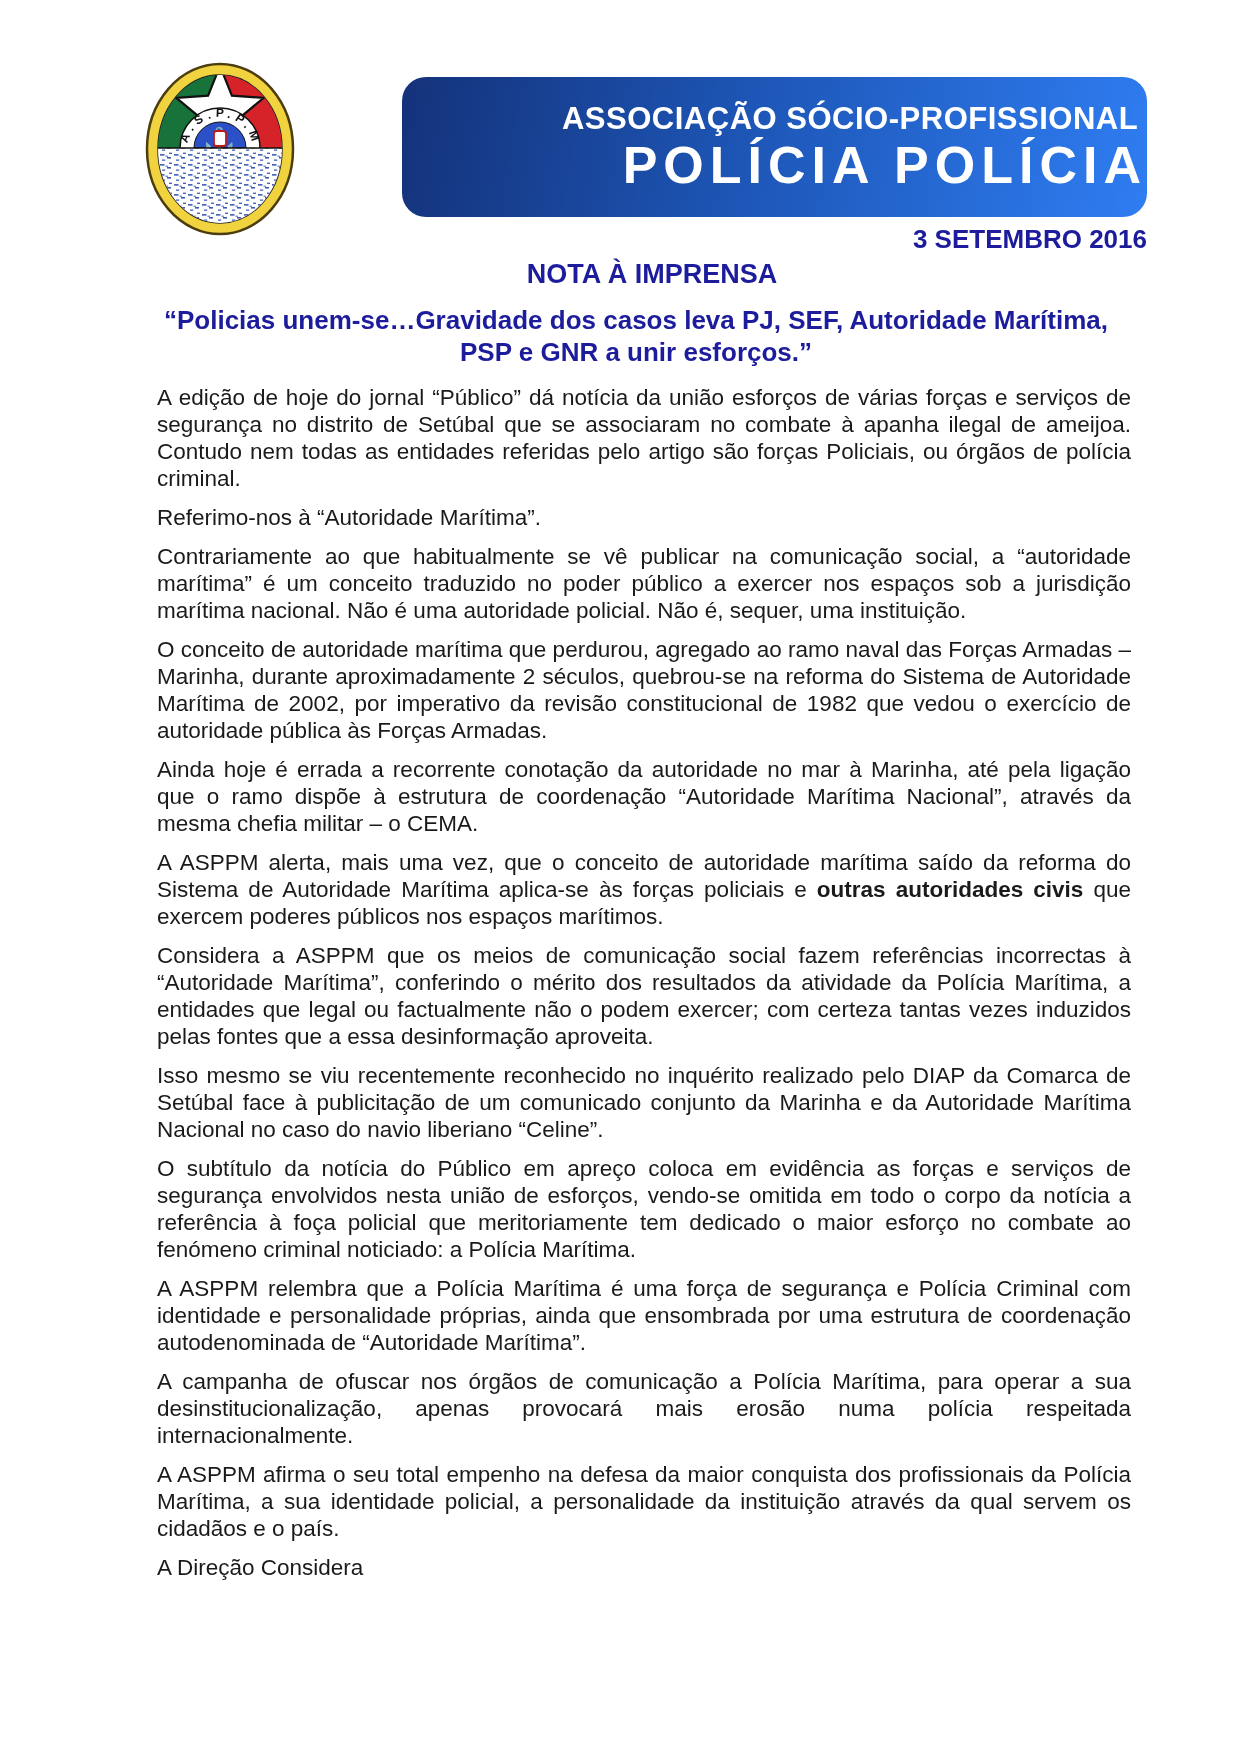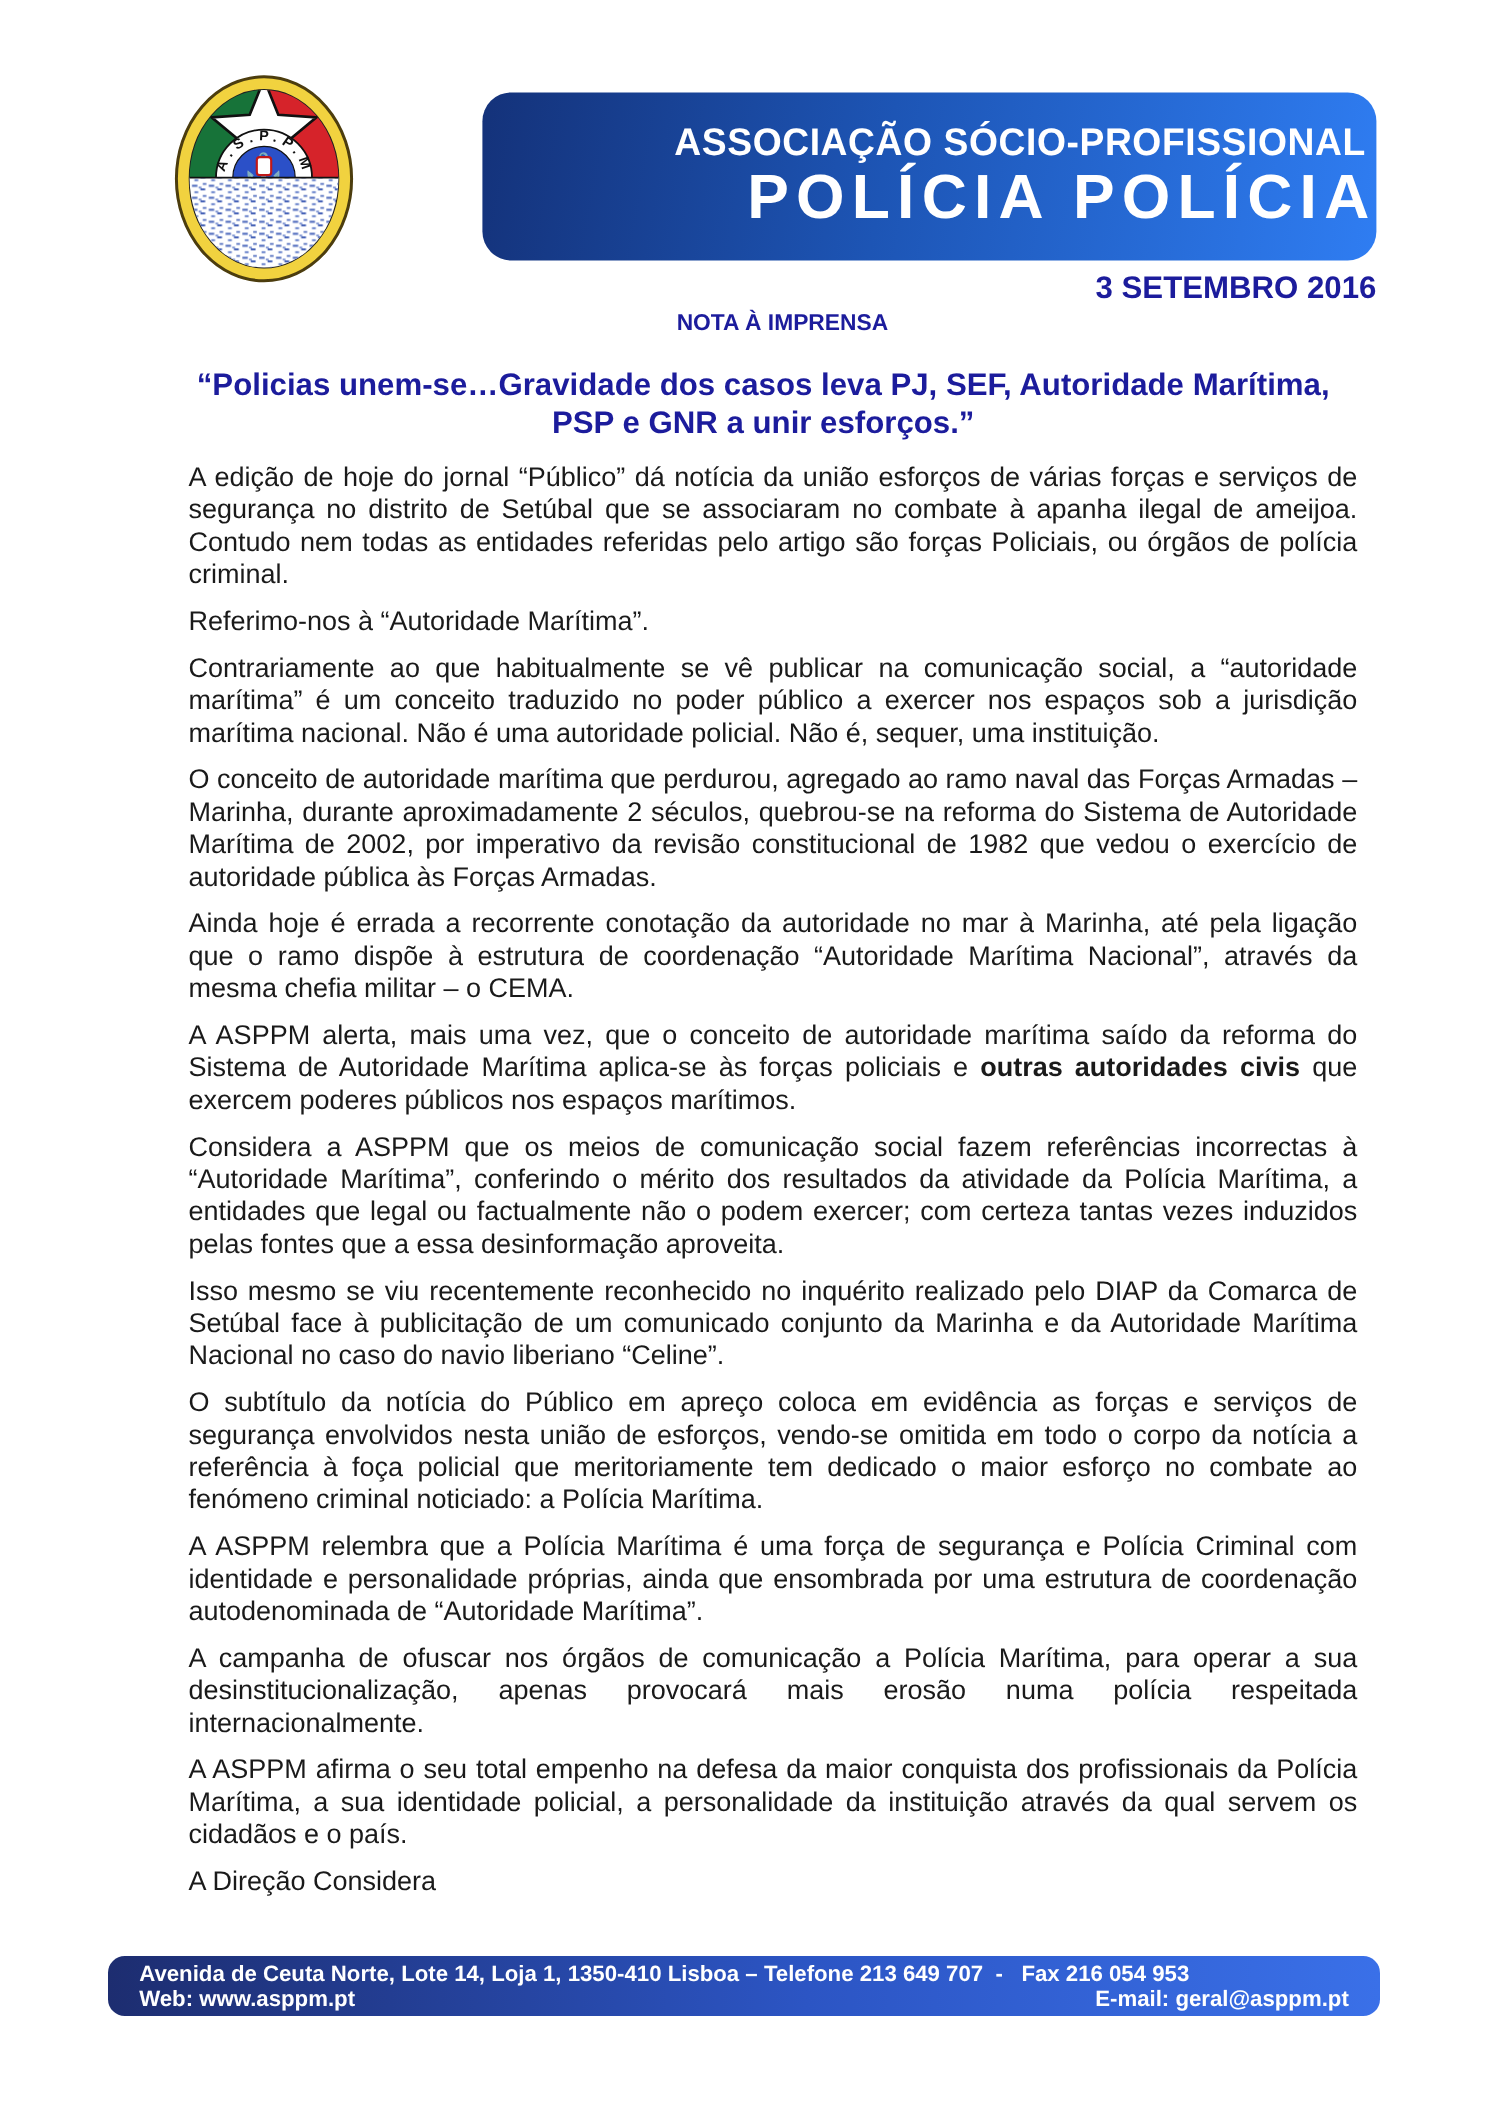--- a/index.html
+++ b/index.html
@@ -40,21 +40,21 @@
     font-size:52px;font-weight:bold;letter-spacing:6px;line-height:1.08;
     white-space:nowrap;
   }
   .date{
     position:absolute;top:224px;right:92px;
     font-size:26px;font-weight:bold;color:var(--heading-navy);
     white-space:nowrap;
   }
   .doc-title{
     position:absolute;top:259px;left:157px;width:990px;
-    text-align:center;font-size:19px;font-weight:bold;color:var(--heading-navy);
+    text-align:center;font-size:27px;font-weight:bold;color:var(--heading-navy);
     margin:0;
   }
   .headline{
     position:absolute;top:304px;left:136px;width:1000px;
     text-align:center;font-size:26px;font-weight:bold;color:var(--heading-navy);
     line-height:32px;margin:0;
   }
   .body-col{
     position:absolute;top:384px;left:157px;width:990px;
   }
@@ -144,21 +144,14 @@
       <p><span>A ASPPM alerta, mais uma vez, que o conceito de autoridade marítima saído da reforma do Sistema de Autoridade Marítima aplica-se às forças policiais e </span><span class="b">outras autoridades civis</span><span> que exercem poderes públicos nos espaços marítimos.</span></p>
       <p><span>Considera a ASPPM que os meios de comunicação social fazem referências incorrectas à “Autoridade Marítima”, conferindo o mérito dos resultados da atividade da Polícia Marítima, a entidades que legal ou factualmente não o podem exercer; com certeza tantas vezes induzidos pelas fontes que a essa desinformação aproveita.</span></p>
       <p><span>Isso mesmo se viu recentemente reconhecido no inquérito realizado pelo DIAP da Comarca de Setúbal face à publicitação de um comunicado conjunto da Marinha e da Autoridade Marítima Nacional no caso do navio liberiano “Celine”.</span></p>
       <p><span>O subtítulo da notícia do Público em apreço coloca em evidência as forças e serviços de segurança envolvidos nesta união de esforços, vendo-se omitida em todo o corpo da notícia a referência à foça policial que meritoriamente tem dedicado o maior esforço no combate ao fenómeno criminal noticiado: a Polícia Marítima.</span></p>
       <p><span>A ASPPM relembra que a Polícia Marítima é uma força de segurança e Polícia Criminal com identidade e personalidade próprias, ainda que ensombrada por uma estrutura de coordenação autodenominada de “Autoridade Marítima”.</span></p>
       <p><span>A campanha de ofuscar nos órgãos de comunicação a Polícia Marítima, para operar a sua desinstitucionalização, apenas provocará mais erosão numa polícia respeitada internacionalmente.</span></p>
       <p><span>A ASPPM afirma o seu total empenho na defesa da maior conquista dos profissionais da Polícia Marítima, a sua identidade policial, a personalidade da instituição através da qual servem os cidadãos e o país.</span></p>
       <p class="signoff">A Direção Considera</p>
     </main>
 
-  <footer class="footer-bar">
-    <div class="pre">Avenida de Ceuta Norte, Lote 14, Loja 1, 1350-410 Lisboa – Telefone 213 649 707  -   Fax 216 054 953</div>
-    <div class="footer-row2">
-      <span>Web: www.asppm.pt</span>
-      <span>E-mail: geral@asppm.pt</span>
-    </div>
-  </footer>
 
 </div>
 
 </body></html>

